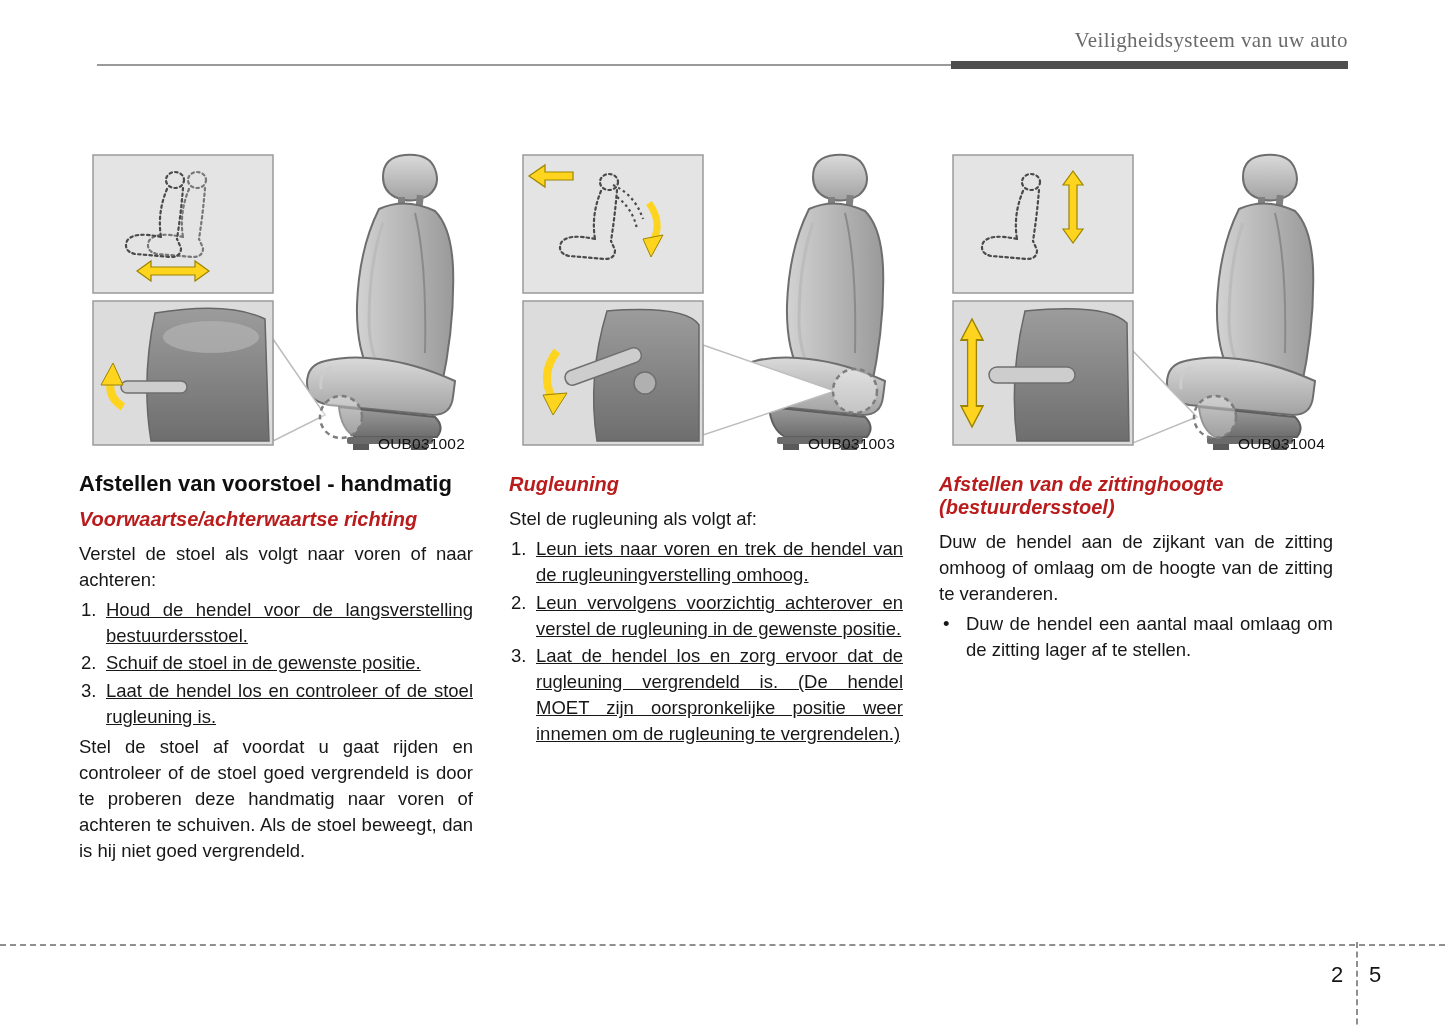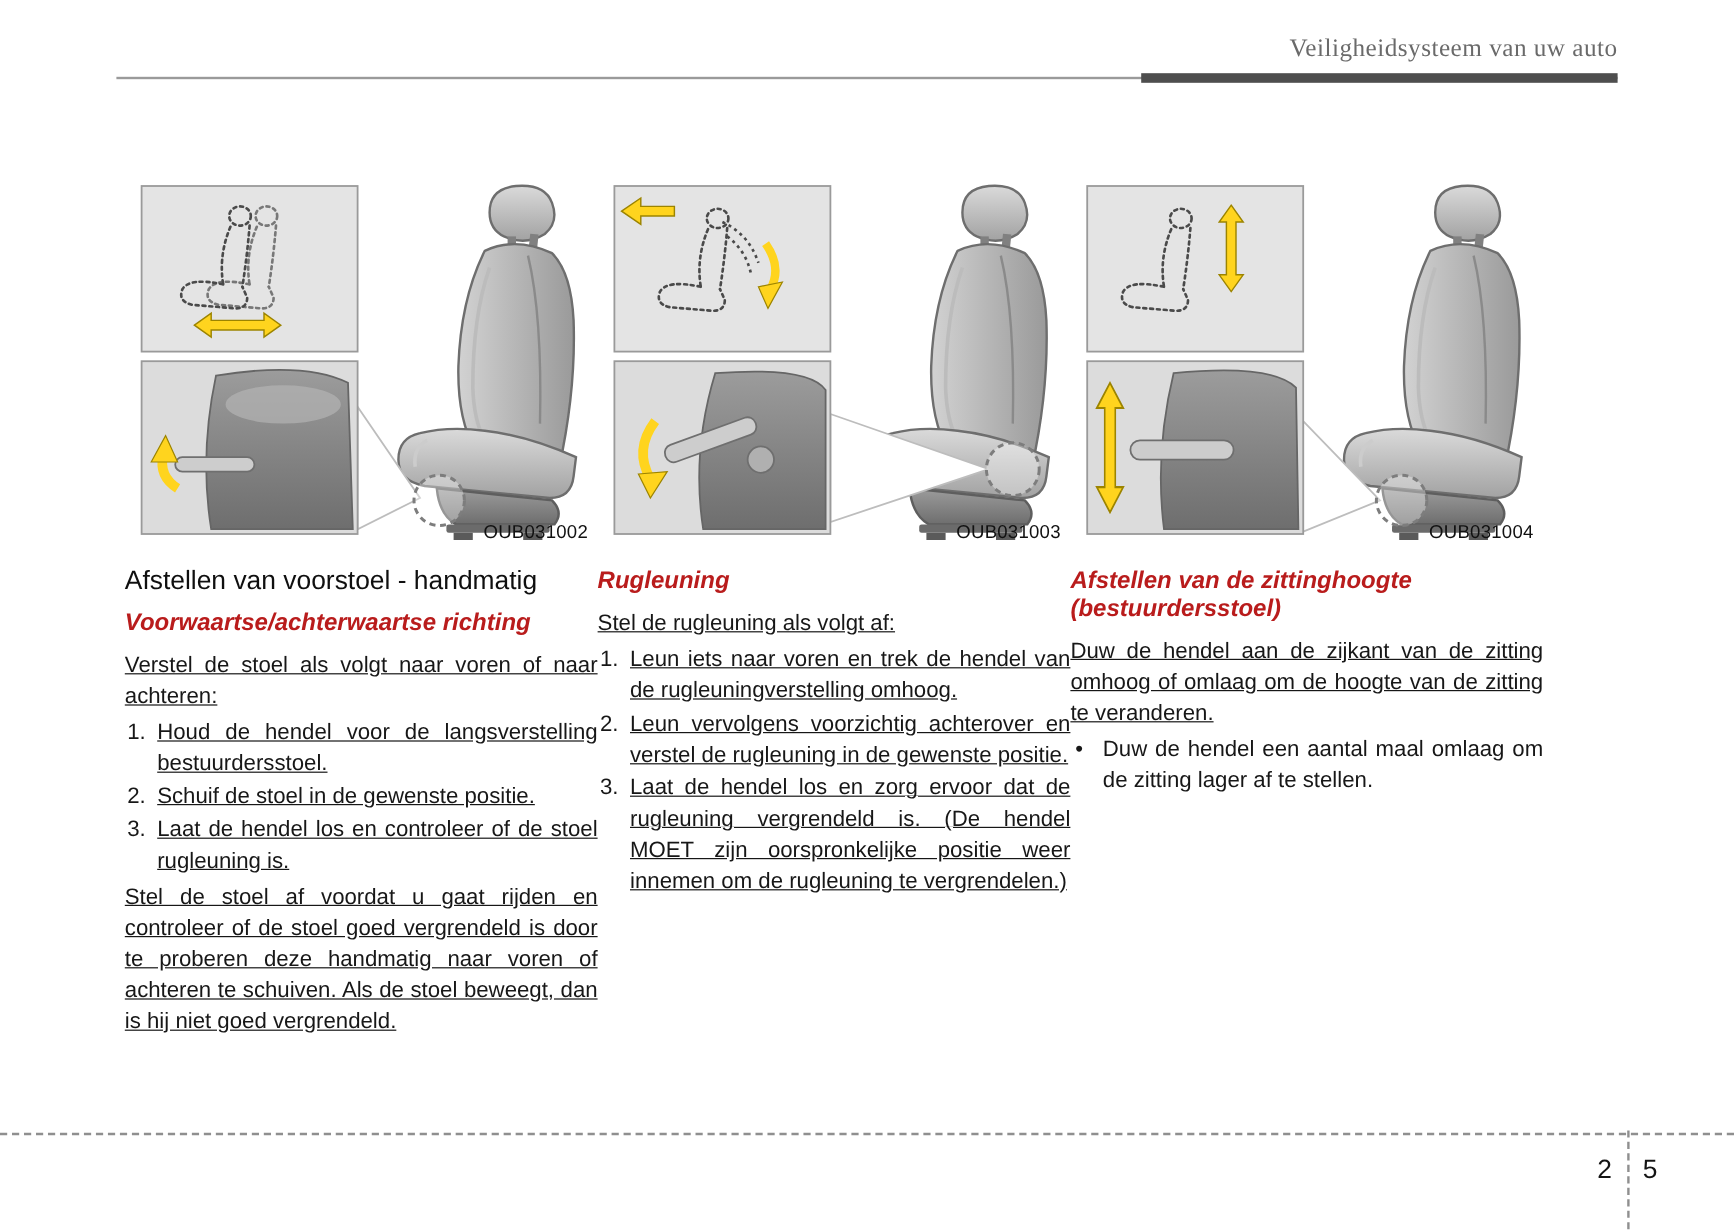--- a/index.html
+++ b/index.html
@@ -15,33 +15,33 @@
     margin:0 0 8px; text-align:right;
     font-family:"Liberation Serif", serif; font-weight:400;
     font-size:21px; color:#6a6a6a; letter-spacing:0.4px;
   }
   .rule { position:relative; height:8px; }
   .rule-thin { position:absolute; left:0; right:0; bottom:3px; border-bottom:2px solid #9a9a9a; }
   .rule-thick { position:absolute; right:0; bottom:0; width:397px; height:8px; background:#4e4e4e; }
 
   
   main {
-    position:absolute; top:145px; left:104px; width:1254px;
-    display:grid; grid-template-columns:394px 394px 394px; 
+    position:absolute; top:145px; left:79px; width:1254px;
+    display:grid; grid-template-columns:394px 394px 394px; column-gap:36px;
   }
   figure.fig { position:relative; width:394px; height:310px; margin:0 0 4px 0; background:#ffffff; }
   figure.fig svg { position:absolute; inset:0; width:100%; height:100%; }
   figcaption {
     position:absolute; right:8px; bottom:2px;
     font-size:15.5px; color:#111; letter-spacing:0.2px;
   }
-  h2.col-title { font-size:22px; font-weight:normal; line-height:1.22; color:#0f0f0f; margin:16px 0 10px; }
+  h2.col-title { font-size:22px; font-weight:bold; line-height:1.22; color:#0f0f0f; margin:16px 0 10px; }
   h3.col-sub   { font-size:20px; font-weight:bold; font-style:italic; color:#b91c1c; margin:6px 0 10px; }
   h3.col-sub.first { margin-top:18px; }
-  p.body { font-size:18.5px; line-height:1.4; text-align:justify; margin:0 0 4px;text-decoration:underline; }
+  p.body { font-size:18.5px; line-height:1.4; text-align:justify; margin:0 0 4px; }
   ol.steps, ul.bullets { margin:2px 0 4px; padding:0; list-style:none; font-size:18.5px; line-height:1.4; }
   ol.steps { counter-reset:s; }
   ol.steps > li { counter-increment:s; position:relative; padding-left:27px; text-align:justify; margin:0 0 2px;text-decoration:underline; }
   ol.steps > li::before { content:counter(s) "."; position:absolute; left:2px; }
   ul.bullets > li { position:relative; padding-left:27px; text-align:justify; margin:0 0 2px; }
   ul.bullets > li::before { content:"\2022"; position:absolute; left:4px; }
 
   
   footer { position:absolute; left:0; right:0; top:944px; height:82px; }
   .dash-h { border-top:2.5px dashed #8f8f8f; }

